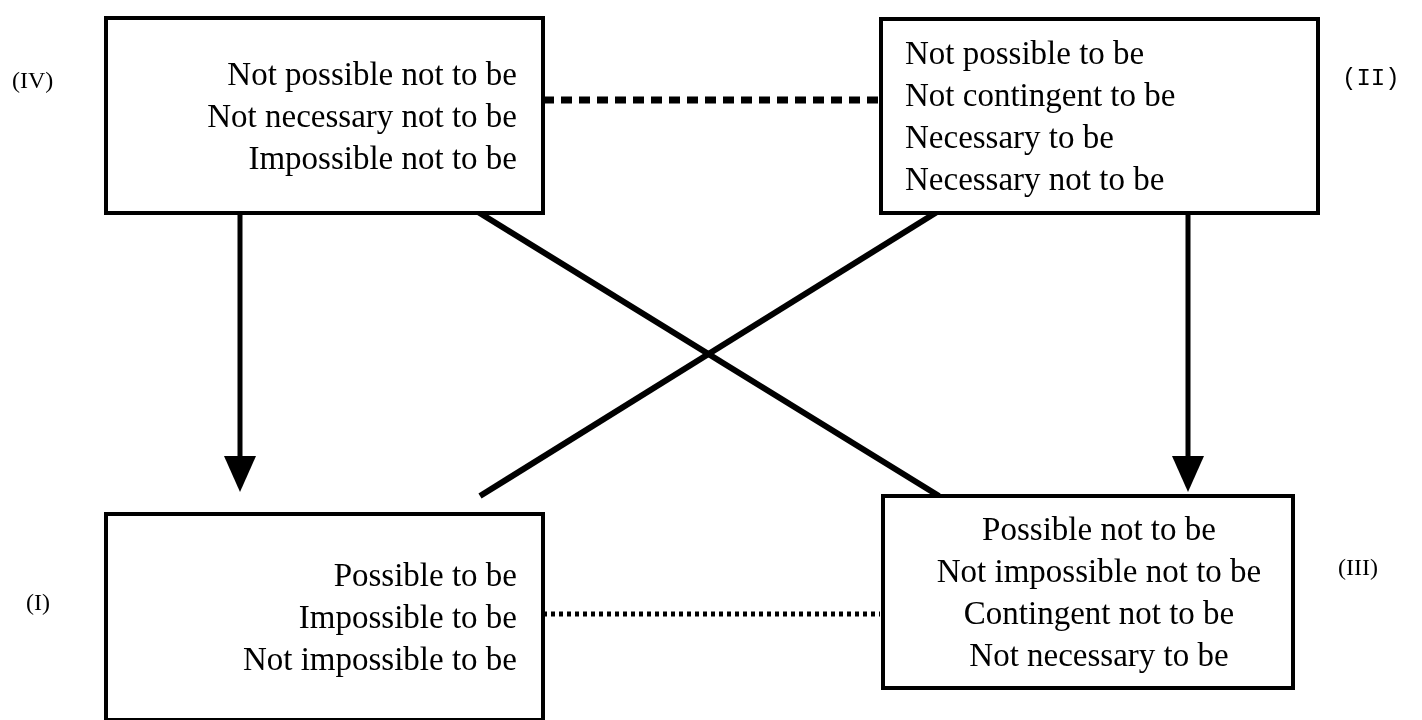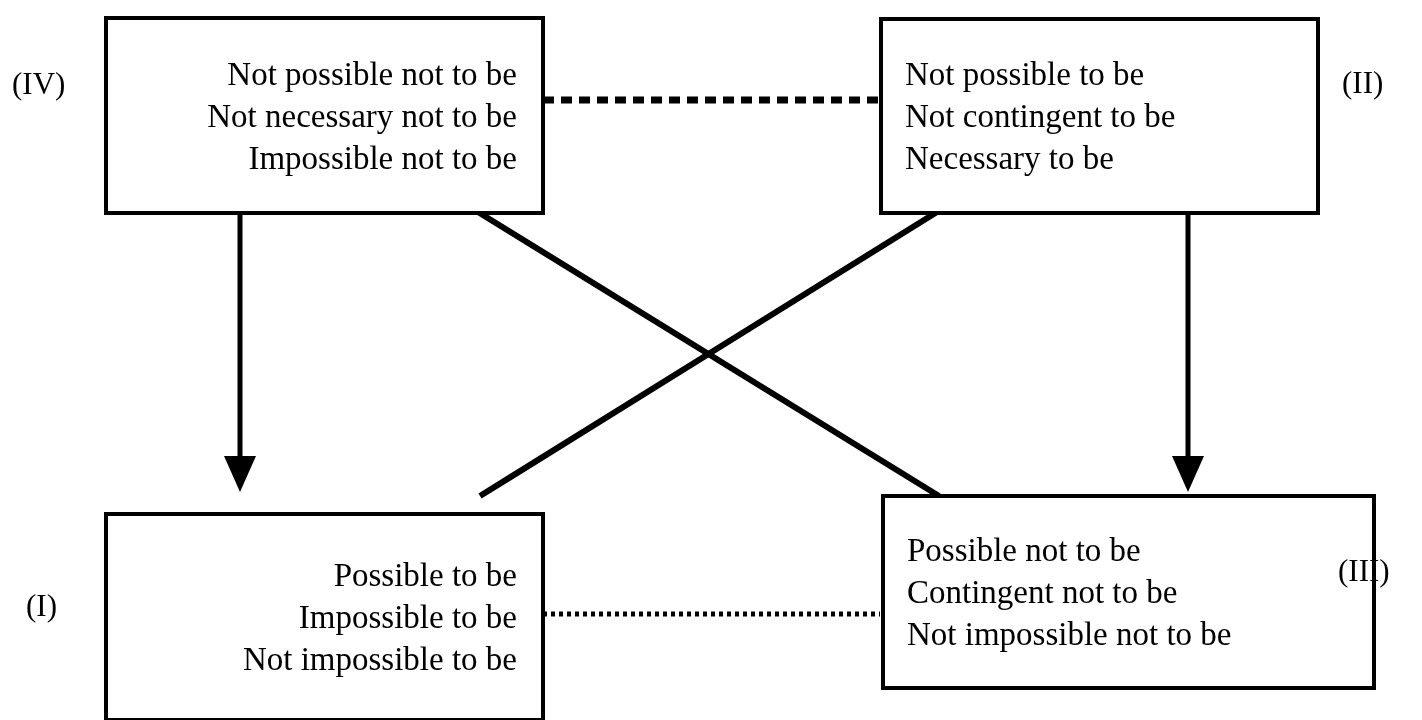--- a/index.html
+++ b/index.html
@@ -31,28 +31,28 @@
     justify-content: center;
     font-size: 33px;
     line-height: 42px;
     white-space: nowrap;
   }
   .align-right { text-align: right; padding-right: 24px; }
   .align-left  { text-align: left;  padding-left: 22px;  }
   #box-iv  { left: 104px; top: 16px;  width: 441px; height: 199px; }
   #box-ii  { left: 879px; top: 17px;  width: 441px; height: 198px; }
   #box-i   { left: 104px; top: 512px; width: 441px; height: 210px; }
-  #box-iii { left: 881px; top: 494px; width: 495px; height: 196px; }
+  #box-iii { left: 881px; top: 494px; width: 414px; height: 196px; align-items: center; }
   .numeral {
     position: absolute;
-    font-size: 31px;
+    font-size: 24px;
     line-height: 1;
   }
   #label-iv  { left: 12px;   top: 68px;  }
-  #label-ii  { left: 1342px; top: 67px;  }
+  #label-ii  { left: 1342px; top: 67px; font-family: Liberation Mono, monospace;  }
   #label-i   { left: 26px;   top: 590px; }
   #label-iii { left: 1338px; top: 555px; }
 </style>
 </head>
 <body>
 
 <div class="canvas">
 
   <svg class="lines" width="1422" height="720" viewBox="0 0 1422 720">
 
@@ -74,32 +74,34 @@
   <div class="pbox align-right" id="box-iv">
     <div>Not possible not to be</div>
     <div>Not necessary not to be</div>
     <div>Impossible not to be</div>
   </div>
 
   <div class="pbox align-left" id="box-ii">
     <div>Not possible to be</div>
     <div>Not contingent to be</div>
     <div>Necessary to be</div>
+    <div>Necessary not to be</div>
   </div>
 
   <div class="pbox align-right" id="box-i">
     <div>Possible to be</div>
     <div>Impossible to be</div>
     <div>Not impossible to be</div>
   </div>
 
   <div class="pbox align-left" id="box-iii">
     <div>Possible not to be</div>
+    <div>Not impossible not to be</div>
     <div>Contingent not to be</div>
-    <div>Not impossible not to be</div>
+    <div>Not necessary to be</div>
   </div>
 
   <span class="numeral" id="label-iv">(IV)</span>
   <span class="numeral" id="label-ii">(II)</span>
   <span class="numeral" id="label-i">(I)</span>
   <span class="numeral" id="label-iii">(III)</span>
 
 </div>
 
 </body></html>

